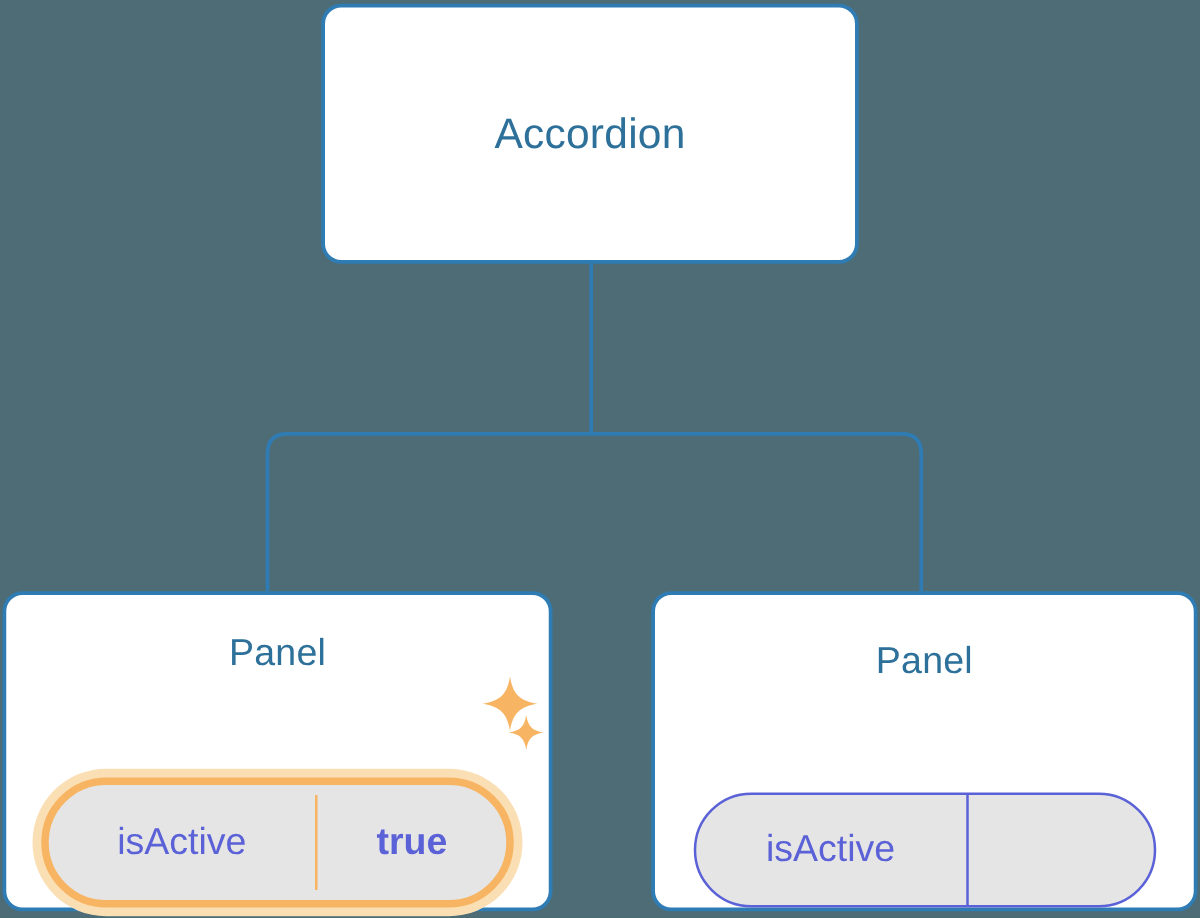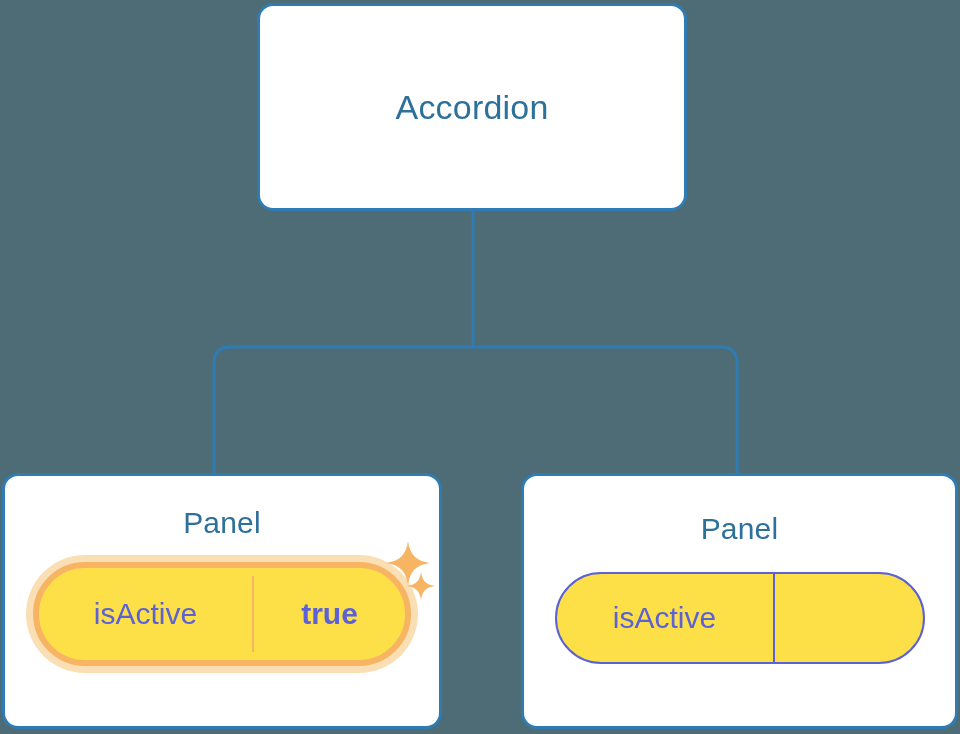--- a/index.html
+++ b/index.html
@@ -35,20 +35,21 @@
   
   .node-card {
     position: absolute;
     background: #ffffff;
     border: 3px solid #2f7cb4;
     border-radius: 16px;
     box-sizing: border-box;
     display: flex;
     flex-direction: column;
     align-items: center;
+    justify-content: space-between;
   }
 
   #accordion-card {
     left: 257px;
     top: 3px;
     width: 430px;
     height: 208px;
     justify-content: center;
   }
 
@@ -80,21 +81,21 @@
   .panel-title {
     font-size: 30px;
   }
 
   
   .prop-pill {
     position: relative;
     display: flex;
     align-items: stretch;
     box-sizing: border-box;
-    background: #fde047;
+    background: #e5e5e5;
     border-radius: 999px;
   }
 
   .prop-key,
   .prop-val {
     display: flex;
     align-items: center;
     justify-content: center;
     color: #5b61d6;
     font-size: 30px;

